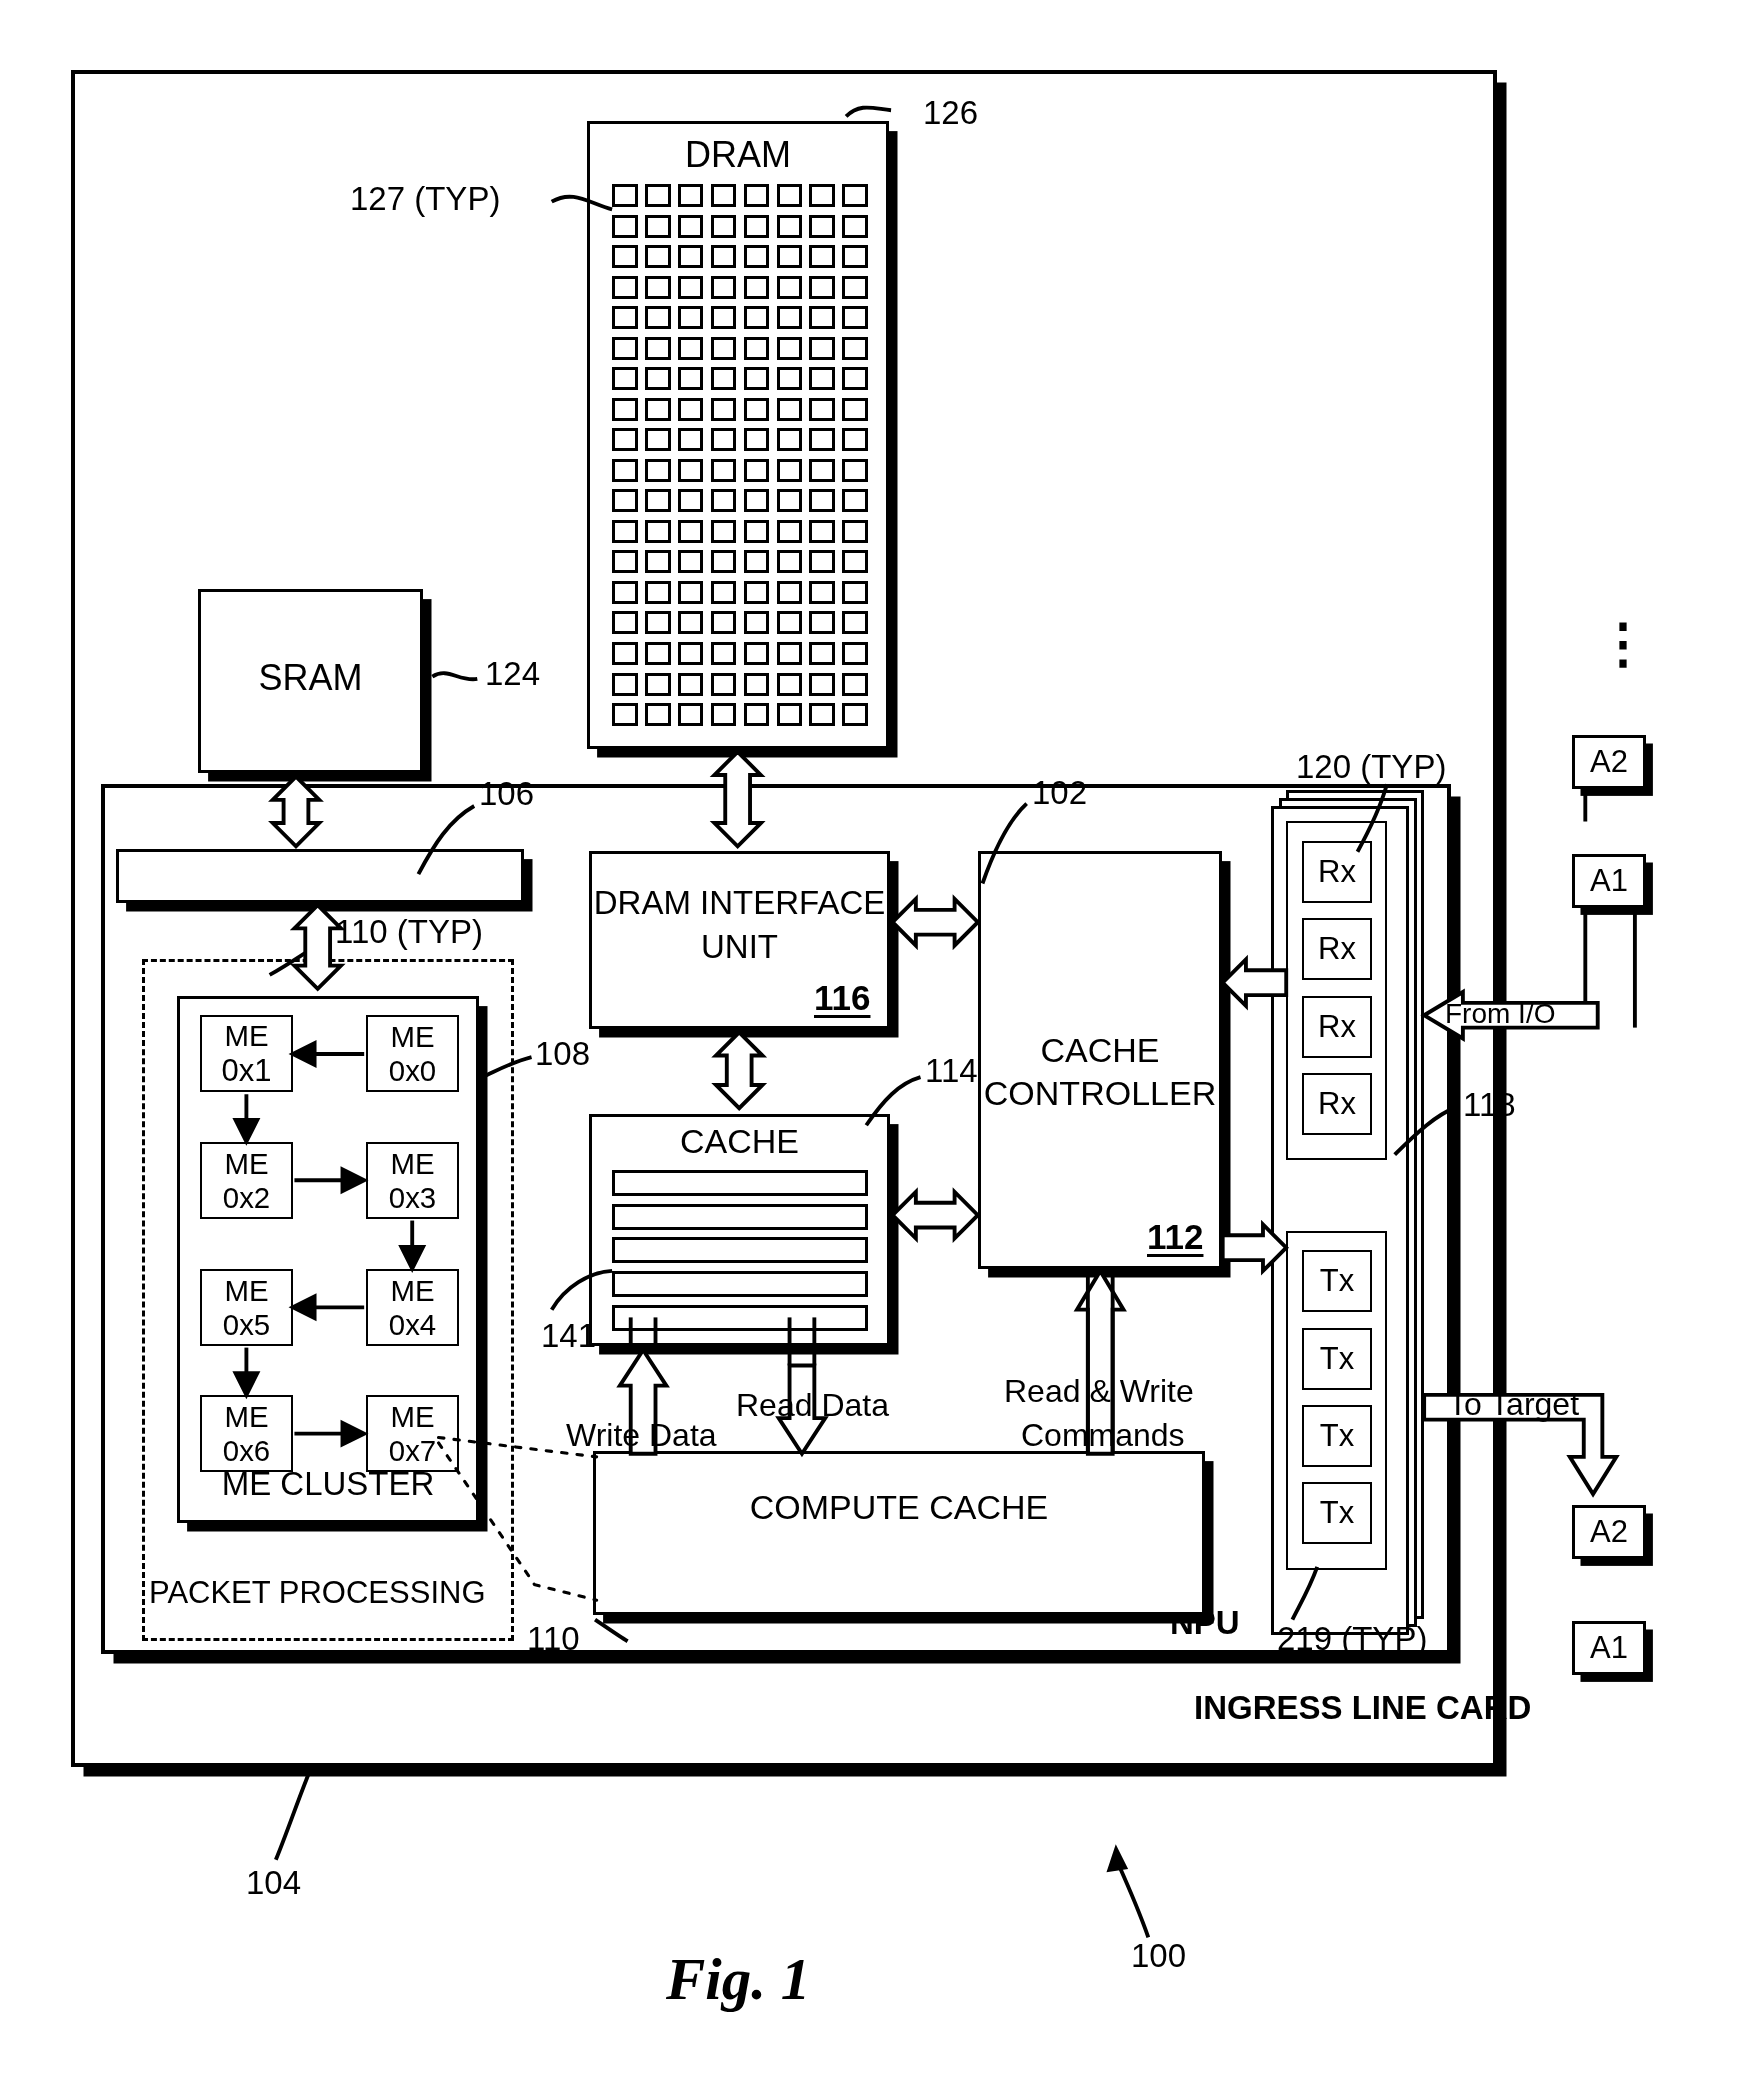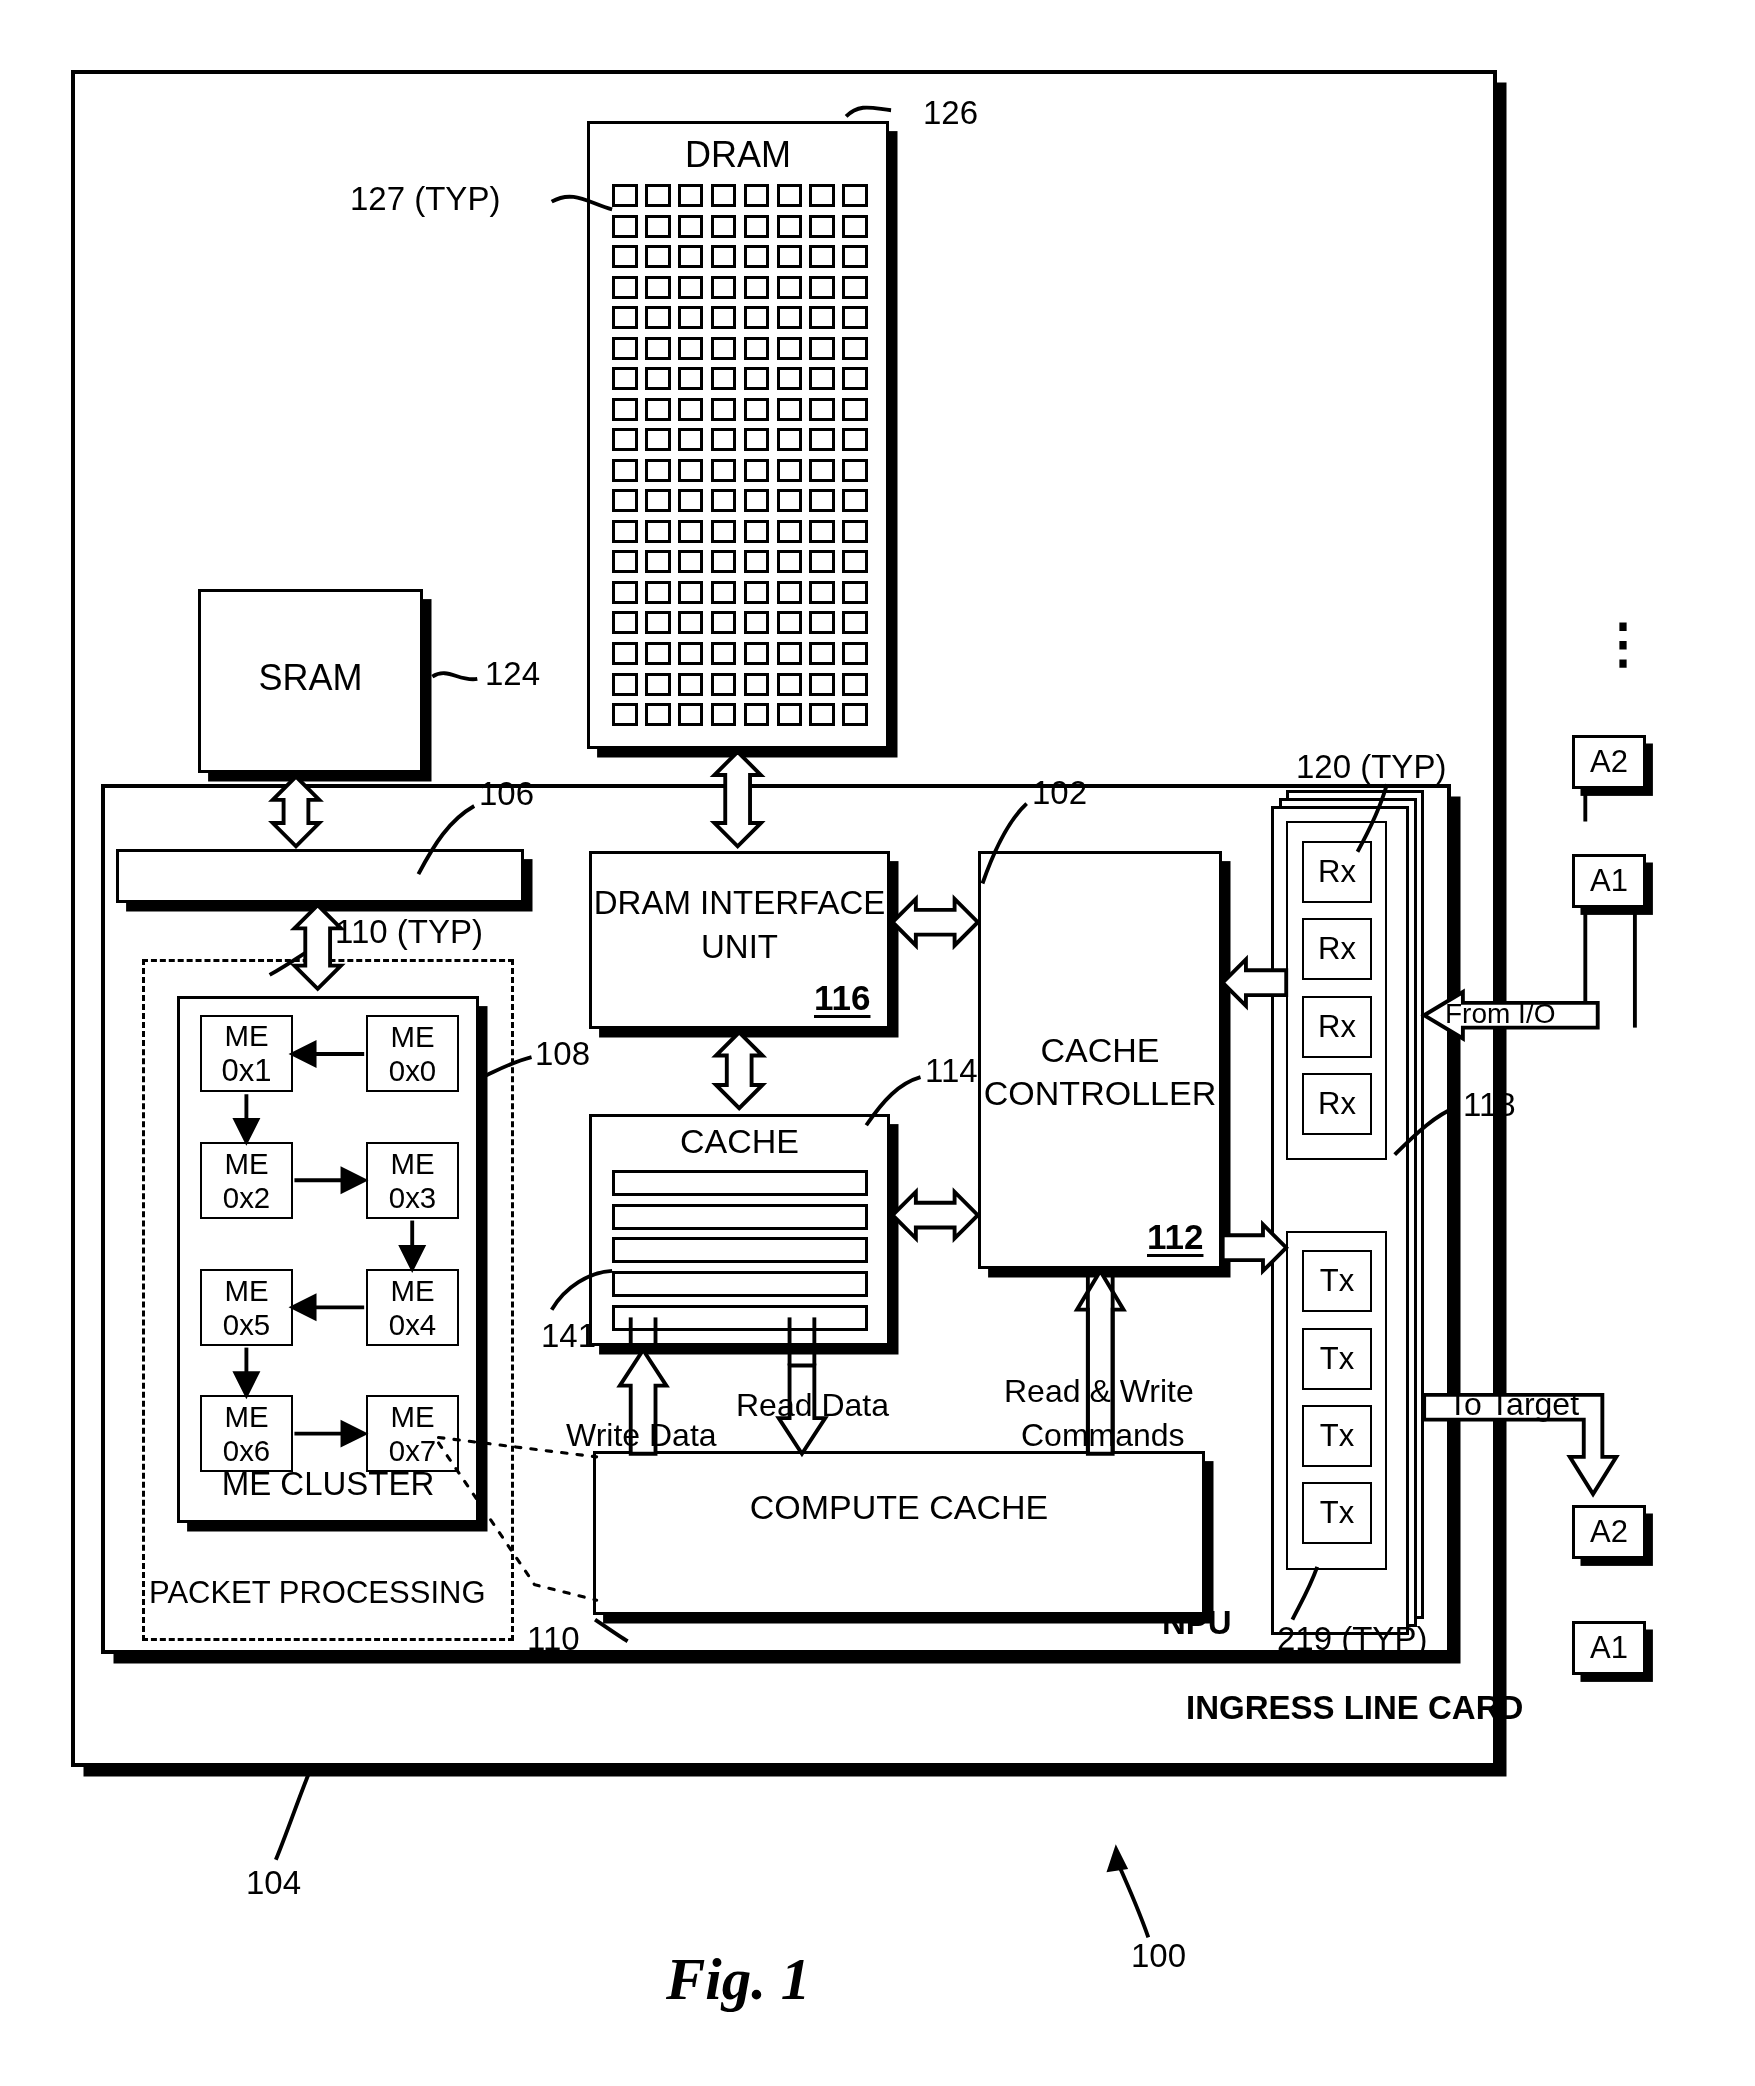--- a/index.html
+++ b/index.html
@@ -54,21 +54,21 @@
   }
   
   svg.overlay{position:absolute;left:0;top:0;pointer-events:none;}
   .fig{
     position:absolute;
     font-family:"Liberation Serif", serif;
     font-style:italic;
     font-weight:bold;
     font-size:59px;
   }
-  .bold{font-weight:bold;}
+  .bold{font-weight:bold;margin-left:8px;}
   .und{ text-decoration:underline; text-underline-offset:4.6px;}
   .dram-cell{
     border:3.1px solid #000;
     box-sizing:border-box;
     background:#fff;
   }
   .dram-row{
     display:flex;
     justify-content:space-between;
     border:0;

